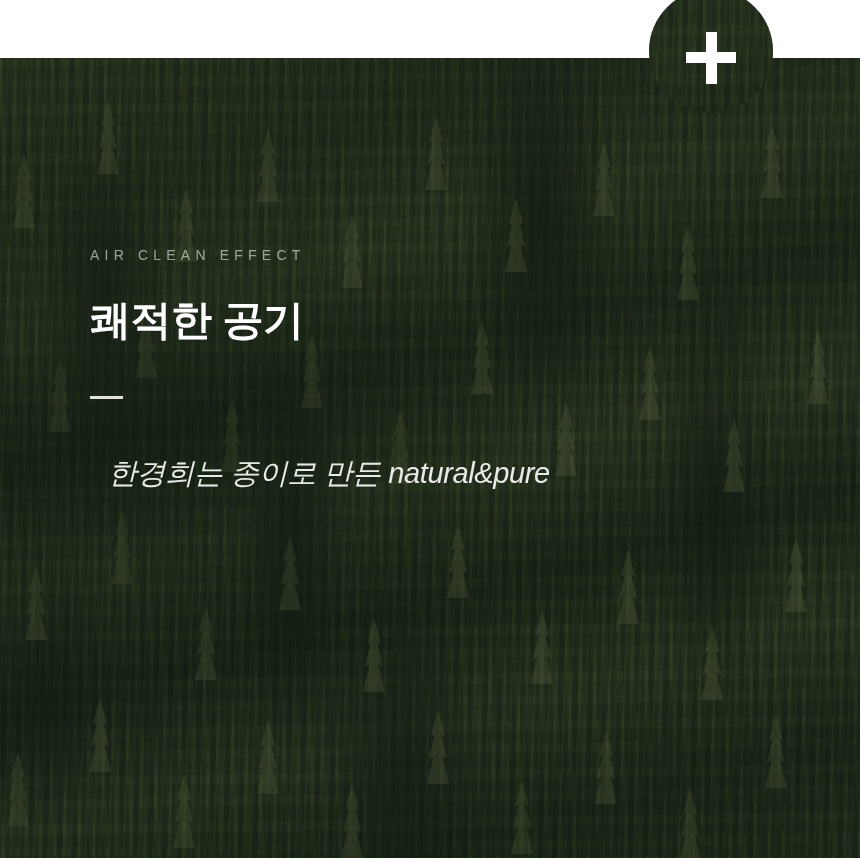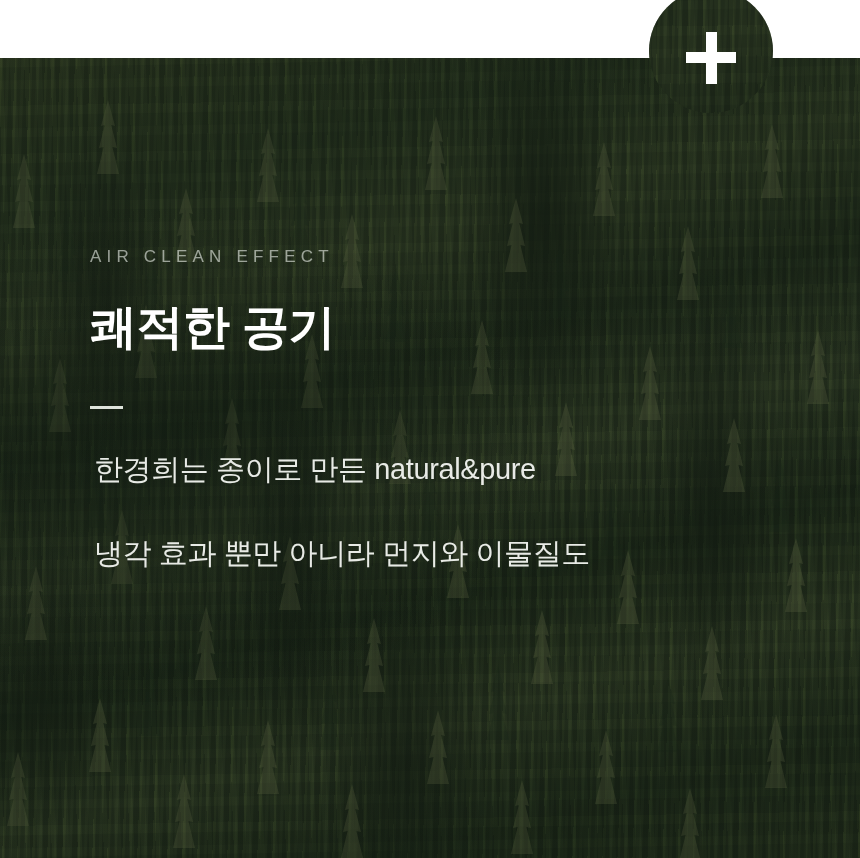--- a/index.html
+++ b/index.html
@@ -152,56 +152,57 @@
 
   
   .copy {
     position: absolute;
     left: 90px;
     top: 248px;
     z-index: 50;
   }
 
   .eyebrow {
-    font-size: 17px;
+    font-size: 14px;
     letter-spacing: 5.2px;
     font-weight: 400;
     color: rgba(232,238,230,.62);
     line-height: 1;
     margin: 0;
     white-space: nowrap;
   }
 
   .headline {
     margin: 0;
     padding-top: 36px;
-    font-size: 47px;
+    font-size: 41px;
     font-weight: 700;
     color: #ffffff;
     line-height: 1.12;
     letter-spacing: -0.5px;
     white-space: nowrap;
   }
 
   .rule {
     margin-top: 52px;
     width: 33px;
     height: 3px;
     background: rgba(240,244,238,.92);
   }
 
   .para {
-    margin: 4px;
+    margin: 18px;
     padding-top: 34px;
     font-size: 29px;
     font-weight: 400;
     color: rgba(243,246,241,.95);
     line-height: 1.52;
     letter-spacing: -0.4px;
     white-space: nowrap;
+    font-style: italic;
   }
   .para.second {
     padding-top: 36px;
   }
   .para .line { display: block; }
 </style>
 </head>
 <body>
 
 <div class="page">
@@ -302,18 +303,17 @@
 
     <h1 class="headline">쾌적한 공기</h1>
 
     <div class="rule"></div>
 
     <p class="para first">
       <span class="line">한경희는 종이로 만든 natural&amp;pure</span>
     </p>
 
     <p class="para second">
-      <span class="line">냉각 효과 뿐만 아니라 먼지와 이물질도</span>
     </p>
 
   </div>
 
 </div>
 
 </body></html>

